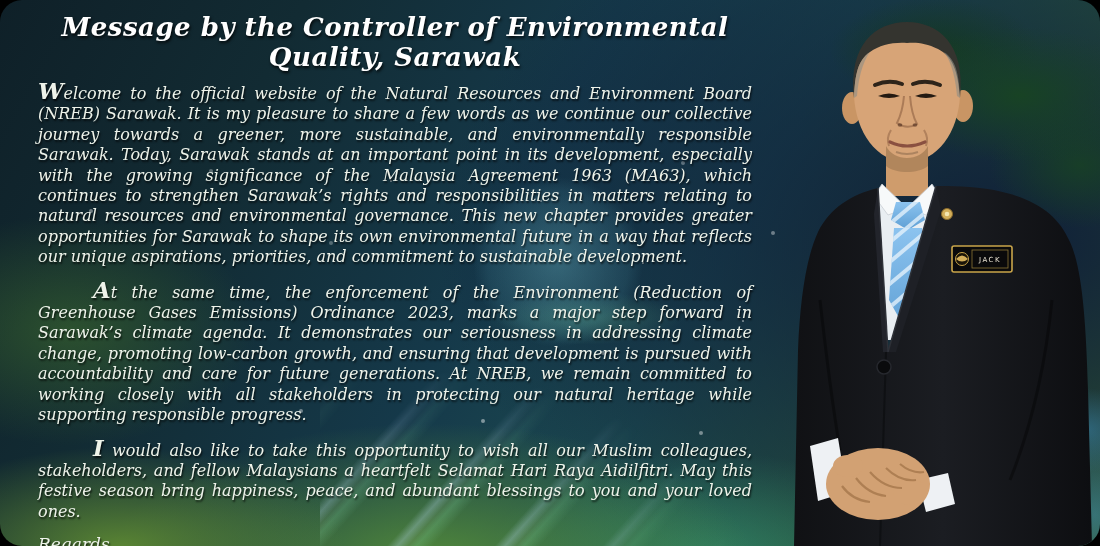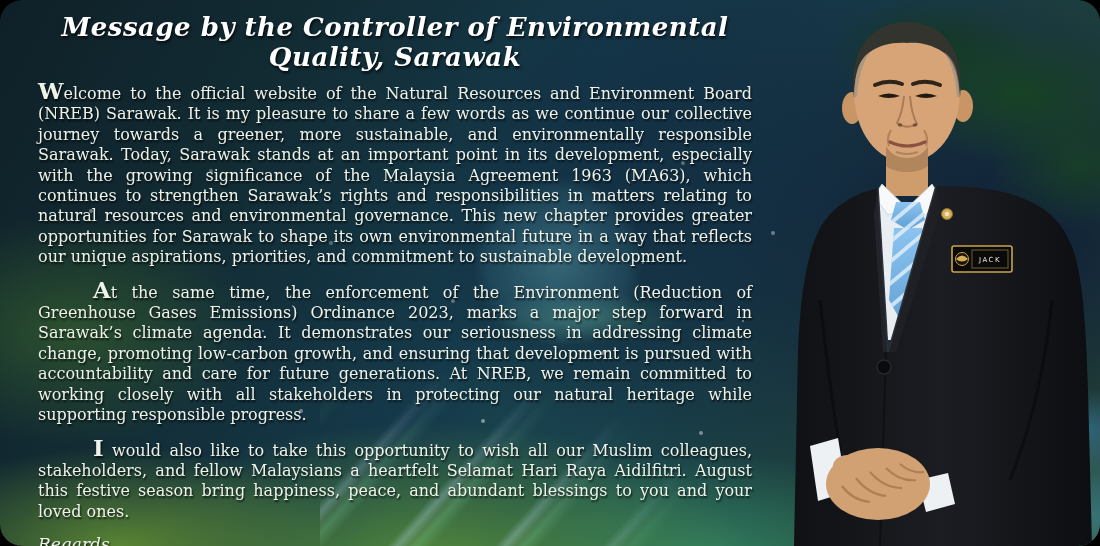--- a/index.html
+++ b/index.html
@@ -47,21 +47,21 @@
     -webkit-mask-image:radial-gradient(ellipse 75% 130% at 18% 112%, #000 28%, transparent 78%);
             mask-image:radial-gradient(ellipse 75% 130% at 18% 112%, #000 28%, transparent 78%);
   }
   .content { position:absolute; left:38px; top:0; width:714px; z-index:3; }
   .title {
     margin:12px 0 9px; text-align:center; color:#ffffff;
     font-size:26px; font-style:italic; font-weight:bold; letter-spacing:0.5px;
     text-shadow:1px 2px 3px rgba(0,0,0,0.85);
   }
   p.msg {
-    margin:0 0 12px; color:#eef3ea; 
+    margin:0 0 12px; color:#eef3ea; font-style:italic;
     font-size:16px; line-height:20.4px; text-align:justify;
     text-shadow:1px 1.5px 2px rgba(0,0,0,0.75);
   }
   p.msg::first-letter { font-size:1.42em; font-weight:bold; }
   p.indent { text-indent:55px; }
   .regards {
     margin:0 0 4px; color:#eef3ea; font-style:italic; font-size:17px;
     text-shadow:1px 1.5px 2px rgba(0,0,0,0.75);
   }
   .portrait { position:absolute; right:0; top:0; width:310px; height:546px; z-index:2; }
@@ -71,21 +71,21 @@
 
 <div class="banner">
 
   <div class="stars"></div>
   <div class="beams"></div>
 
   <div class="content">
     <h1 class="title">Message by the Controller of Environmental Quality, Sarawak</h1>
     <p class="msg">Welcome to the official website of the Natural Resources and Environment Board (NREB) Sarawak. It is my pleasure to share a few words as we continue our collective journey towards a greener, more sustainable, and environmentally responsible Sarawak. Today, Sarawak stands at an important point in its development, especially with the growing significance of the Malaysia Agreement 1963 (MA63), which continues to strengthen Sarawak’s rights and responsibilities in matters relating to natural resources and environmental governance. This new chapter provides greater opportunities for Sarawak to shape its own environmental future in a way that reflects our unique aspirations, priorities, and commitment to sustainable development.</p>
     <p class="msg indent">At the same time, the enforcement of the Environment (Reduction of Greenhouse Gases Emissions) Ordinance 2023, marks a major step forward in Sarawak’s climate agenda. It demonstrates our seriousness in addressing climate change, promoting low-carbon growth, and ensuring that development is pursued with accountability and care for future generations. At NREB, we remain committed to working closely with all stakeholders in protecting our natural heritage while supporting responsible progress.</p>
-    <p class="msg indent">I would also like to take this opportunity to wish all our Muslim colleagues, stakeholders, and fellow Malaysians a heartfelt Selamat Hari Raya Aidilfitri. August this festive season bring happiness, peace, and abundant blessings to you and your loved ones.</p>
+    <p class="msg indent">I would also like to take this opportunity to wish all our Muslim colleagues, stakeholders, and fellow Malaysians a heartfelt Selamat Hari Raya Aidilfitri. May this festive season bring happiness, peace, and abundant blessings to you and your loved ones.</p>
     <p class="regards">Regards,</p>
 
   </div>
 
   <svg class="portrait" viewBox="0 0 310 546">
     <defs>
       <linearGradient id="suitG" x1="0" y1="0" x2="1" y2="0">
         <stop offset="0" stop-color="#101114"></stop>
         <stop offset="0.5" stop-color="#1b1d22"></stop>
         <stop offset="1" stop-color="#0d0e11"></stop>

